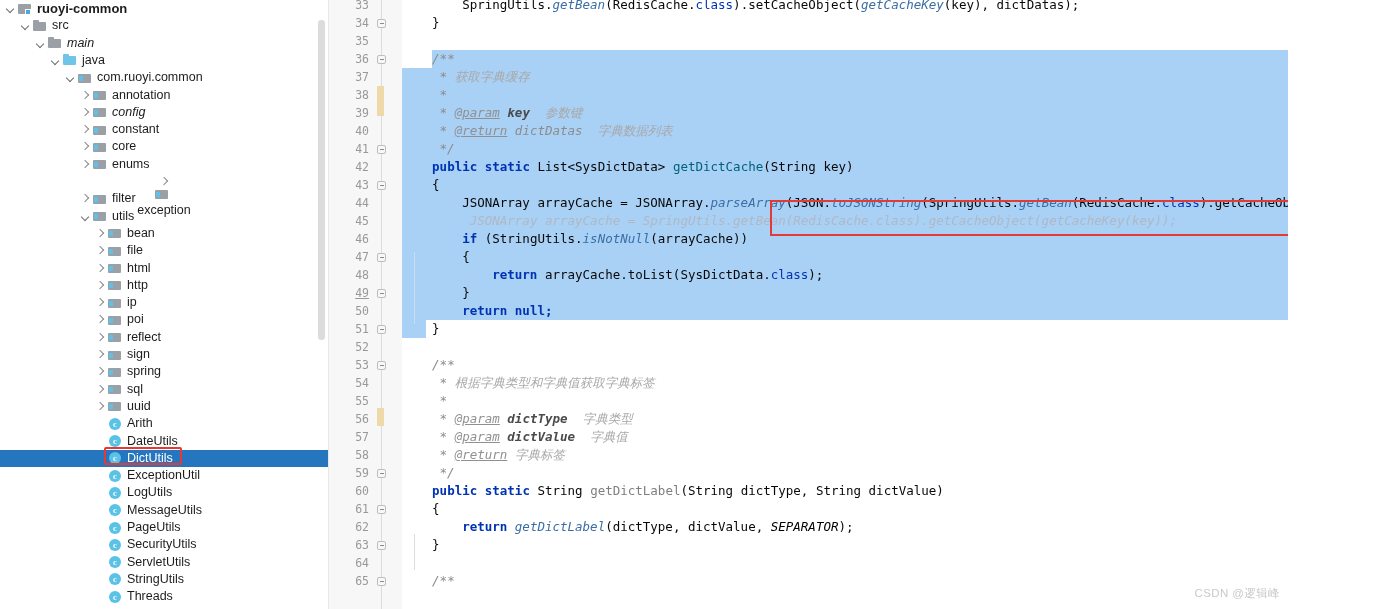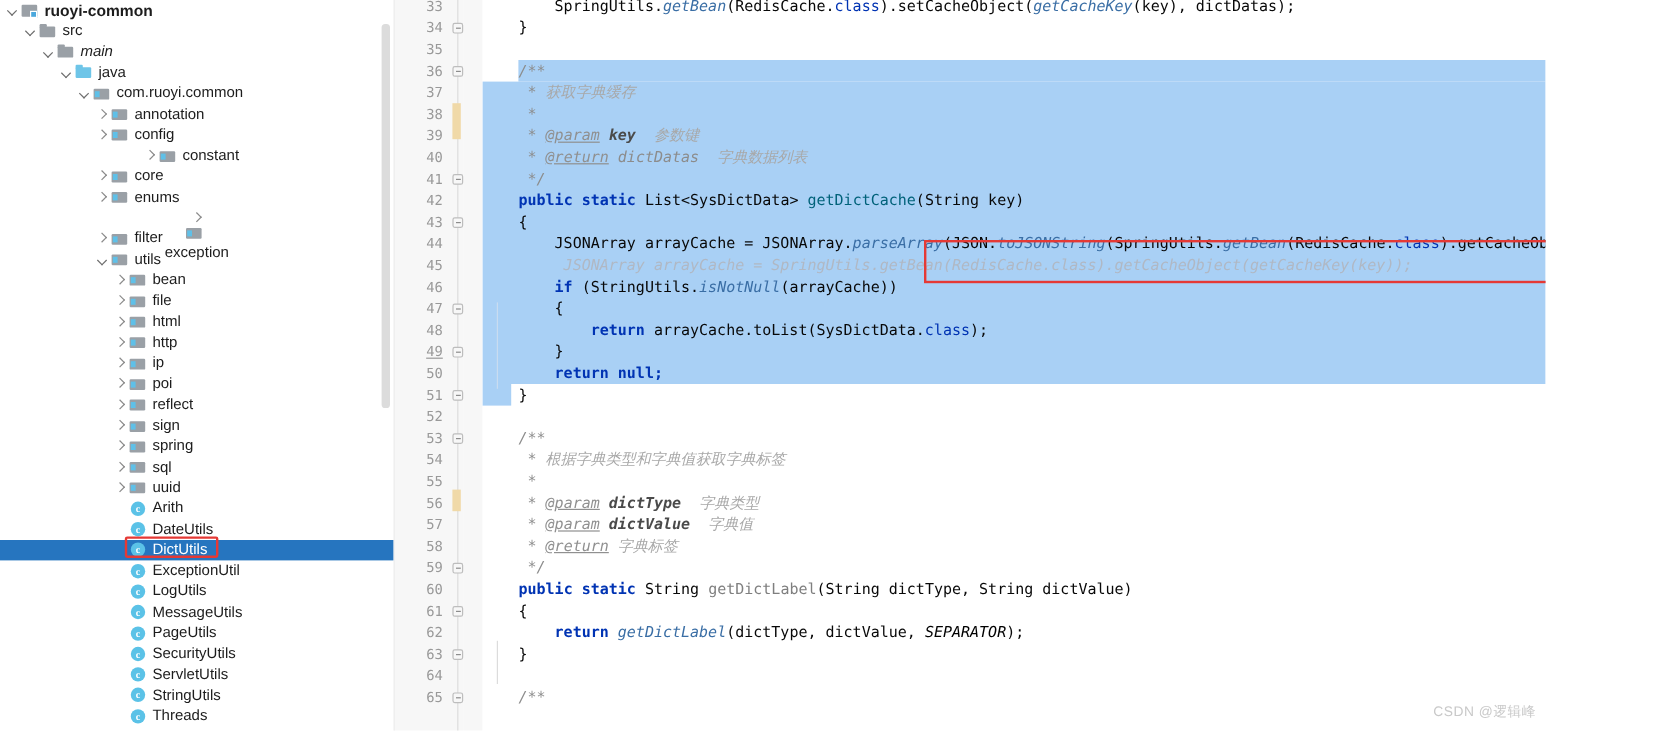--- a/index.html
+++ b/index.html
@@ -374,27 +374,27 @@
           <span class="twisty down"></span>
           <span class="ico folder-pkg"></span>
           <span>com.ruoyi.common</span>
         </div>
         <div class="tree-row" style="position: absolute; left: 0px; right: 0px; top: 86.5px;">
           <span style="display: inline-block; width: 79px; flex: 0 0 auto;"></span>
           <span class="twisty right"></span>
           <span class="ico folder-pkg"></span>
           <span>annotation</span>
         </div>
-        <div class="tree-row" style="position: absolute; left: 0px; right: 0px; top: 103.8px;">
+        <div class="tree-row" style="position: absolute; left: 0px; right: 0px; top: 103.8px; font-style: italic;">
           <span style="display: inline-block; width: 79px; flex: 0 0 auto;"></span>
           <span class="twisty right"></span>
           <span class="ico folder-pkg"></span>
           <span>config</span>
         </div>
-        <div class="tree-row" style="position: absolute; left: 14px; right: 0px; top: 121.1px; padding-left: 26px;">
+        <div class="tree-row" style="position: absolute; left: 0px; right: 0px; top: 121.1px;">
           <span style="display: inline-block; width: 79px; flex: 0 0 auto;"></span>
           <span class="twisty right"></span>
           <span class="ico folder-pkg"></span>
           <span>constant</span>
         </div>
         <div class="tree-row" style="position: absolute; left: 0px; right: 0px; top: 138.4px;">
           <span style="display: inline-block; width: 79px; flex: 0 0 auto;"></span>
           <span class="twisty right"></span>
           <span class="ico folder-pkg"></span>
           <span>core</span>

